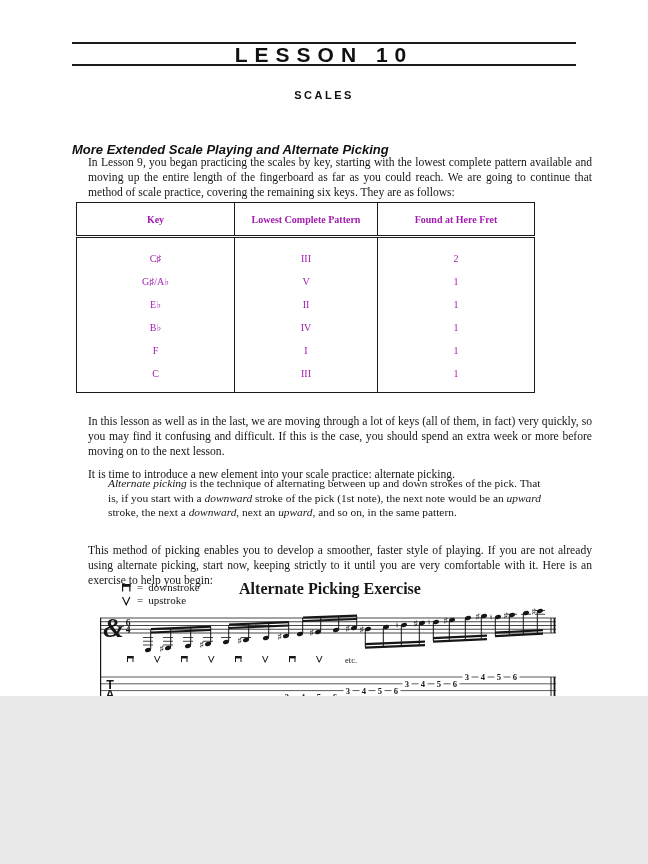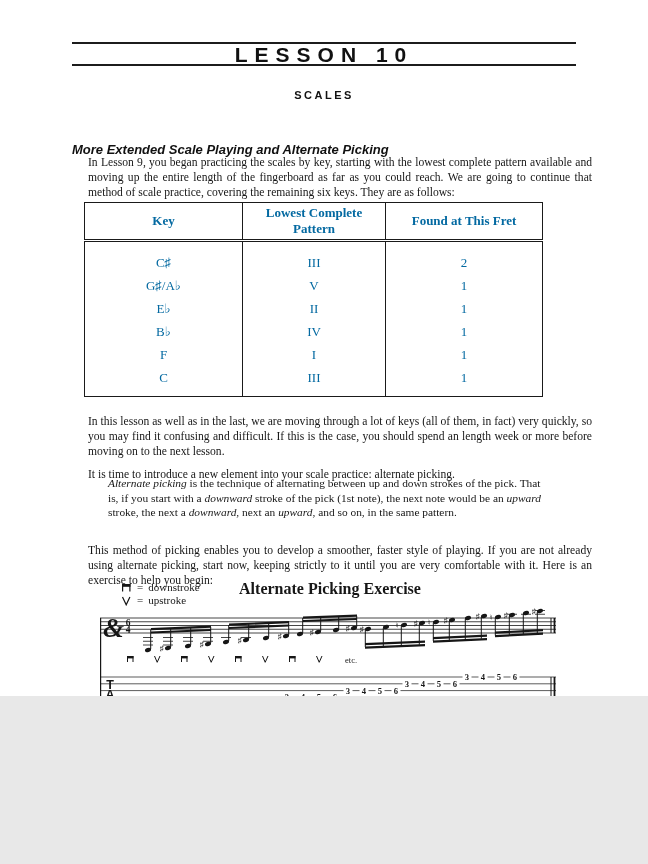--- a/index.html
+++ b/index.html
@@ -28,23 +28,23 @@
     position:absolute;left:72px;width:504px;margin:16px;
     font-size:11.6px;line-height:15px;text-align:justify;
   }
   .para.single{text-align:left;}
   .quote{
     position:absolute;left:108px;top:476px;width:442px;margin:0;
     font-size:11.4px;line-height:14.6px;text-align:left;
   }
   .it{font-style:italic;}
   table.scale-table{
-    position:absolute;left:84px;top:202px;width:458px;
+    position:absolute;left:76px;top:202px;width:458px;
     border-collapse:collapse;border:1.5px solid #1a1a1a;
-    font-size:13px;color:#0369a1;table-layout:fixed;
+    font-size:10px;color:#a21caf;table-layout:fixed;
   }
   .scale-table col.c1{width:158px;} .scale-table col.c2{width:143px;} .scale-table col.c3{width:157px;}
   .scale-table th{
     font-weight:bold;text-align:center;height:28px;
     border-bottom:3px double #1a1a1a;padding:2px 2px;
   }
   .scale-table td{text-align:center;height:23px;padding:0 2px;}
   .scale-table .bl{border-left:1px solid #1a1a1a;margin-left:38px;}
   .scale-table tbody tr:first-child td{padding-top:9px;}
   .scale-table tbody tr:last-child td{padding-bottom:7px;}
@@ -78,21 +78,21 @@
   <table class="scale-table">
     <colgroup>
         <col class="c1">
         <col class="c2">
         <col class="c3">
       </colgroup>
     <thead>
       <tr>
         <th>Key</th>
         <th class="bl">Lowest Complete Pattern</th>
-        <th class="bl">Found at This Fret</th>
+        <th class="bl">Found at Here Fret</th>
       </tr>
     </thead>
     <tbody>
       <tr>
         <td>C♯</td>
         <td class="bl">III</td>
         <td class="bl">2</td>
       </tr>
       <tr>
         <td>G♯/A♭</td>
@@ -115,21 +115,21 @@
         <td class="bl">1</td>
       </tr>
       <tr>
         <td>C</td>
         <td class="bl">III</td>
         <td class="bl">1</td>
       </tr>
     </tbody>
   </table>
 
-  <p class="para" style="top:398px">In this lesson as well as in the last, we are moving through a lot of keys (all of them, in fact) very quickly, so you may find it confusing and difficult. If this is the case, you should spend an length week or more before moving on to the next lesson.</p>
+  <p class="para" style="top:398px">In this lesson as well as in the last, we are moving through a lot of keys (all of them, in fact) very quickly, so you may find it confusing and difficult. If this is the case, you should spend an extra week or more before moving on to the next lesson.</p>
   <p class="para single" style="top:451px">It is time to introduce a new element into your scale practice: alternate picking.</p>
 
   <div class="quote"><span class="it">Alternate picking</span><span> is the technique of alternating between up and down strokes of the pick. That is, if you start with a </span><span class="it">downward</span><span> stroke of the pick (1st note), the next note would be an </span><span class="it">upward</span><span> stroke, the next a </span><span class="it">downward</span><span>, next an </span><span class="it">upward</span><span>, and so on, in the same pattern.</span></div>
 
   <p class="para" style="top:527px">This method of picking enables you to develop a smoother, faster style of playing. If you are not already using alternate picking, start now, keeping strictly to it until you are very comfortable with it. Here is an exercise to help you begin:</p>
 
   <div class="legend">
     <div class="legend-row">
       <span class="lg-icon">
         <svg width="11" height="10" viewBox="0 0 11 10">

